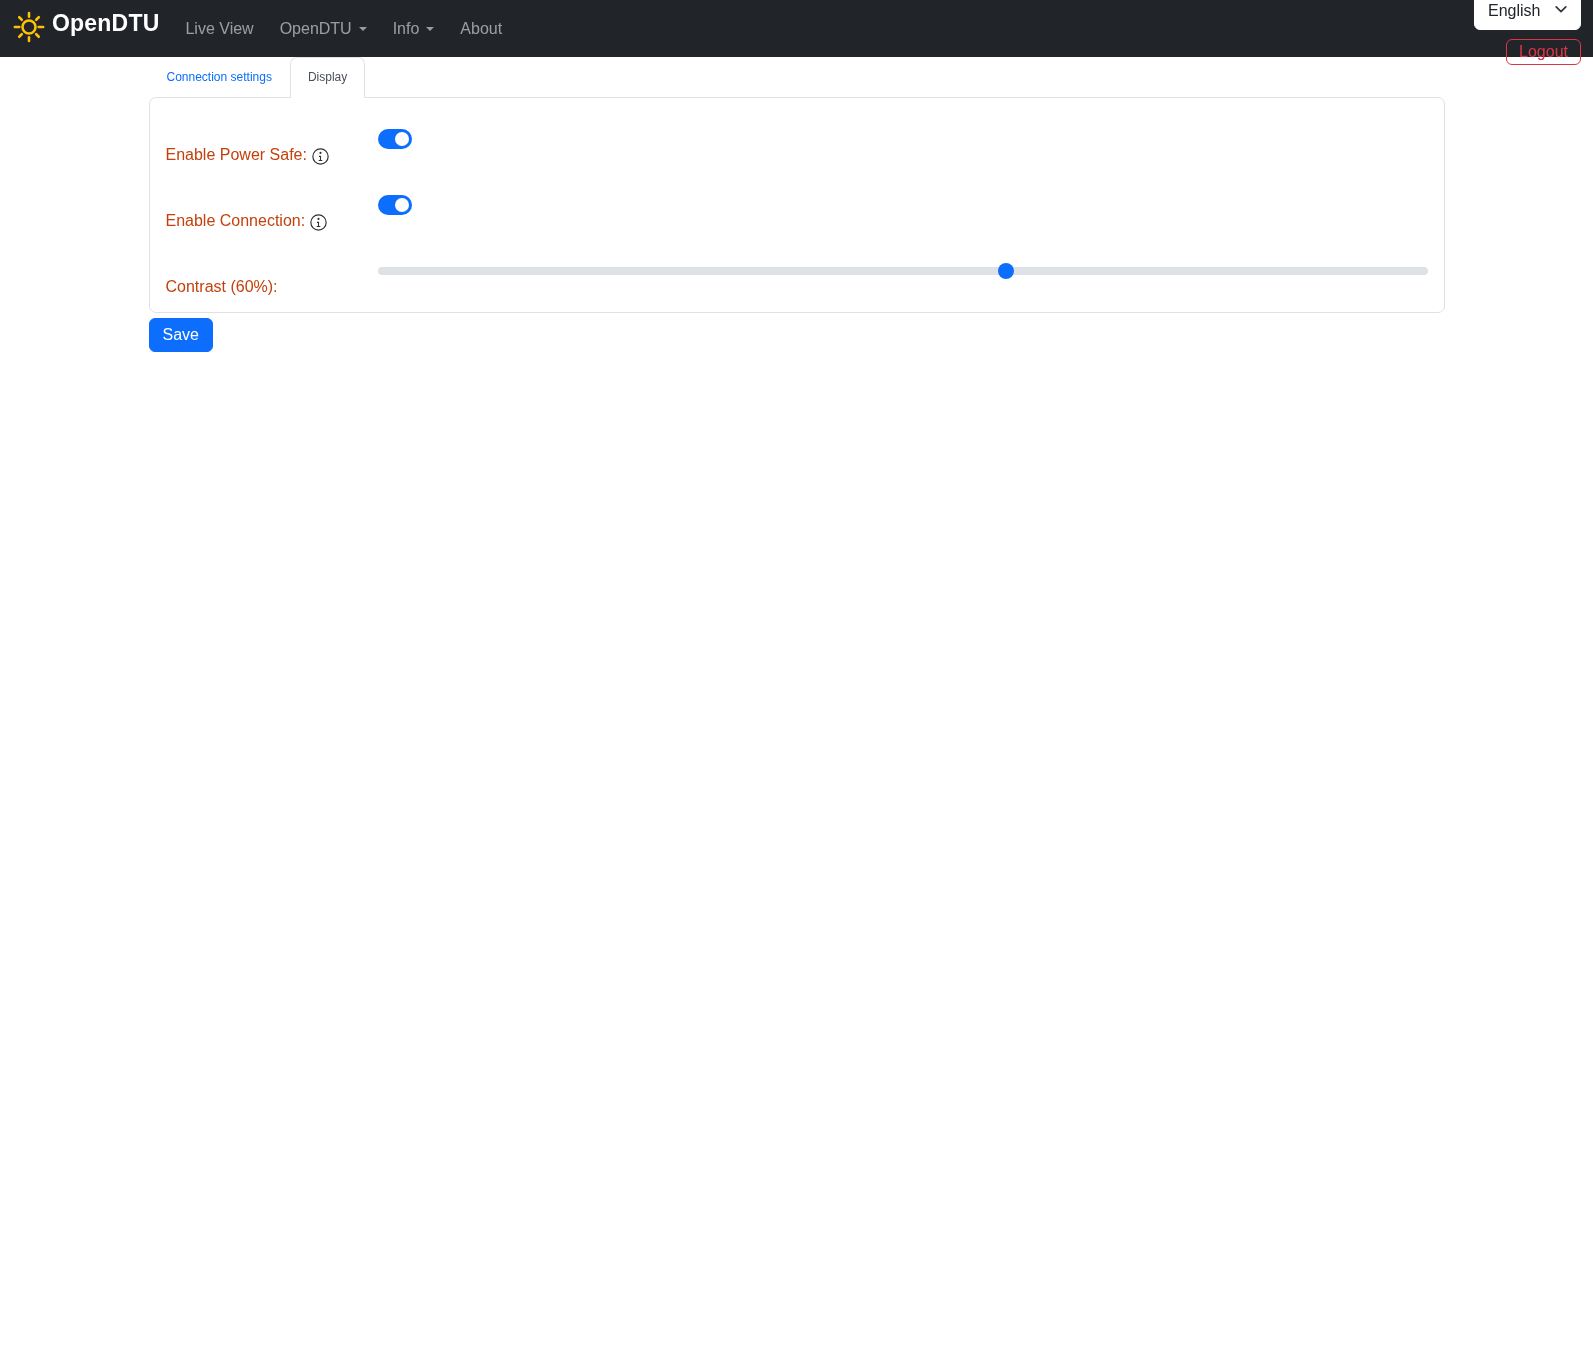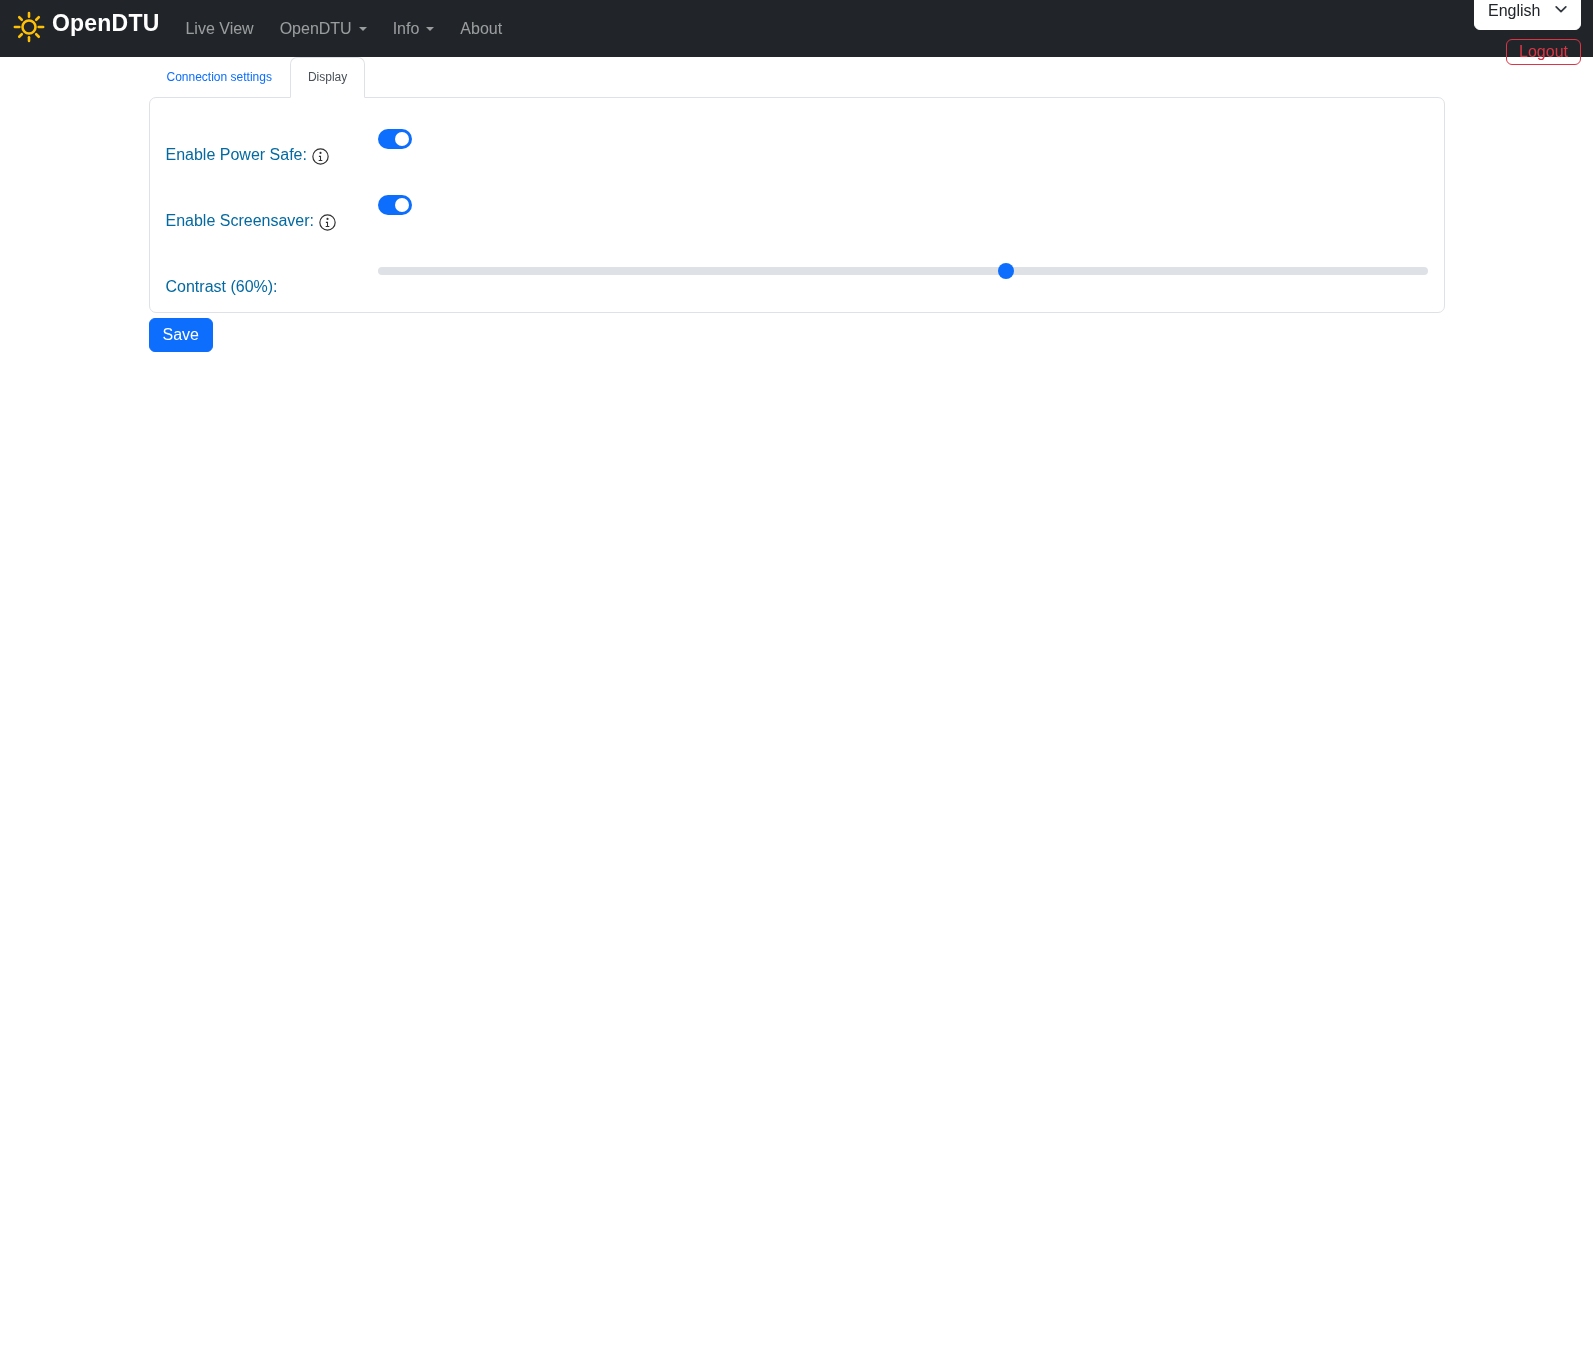--- a/index.html
+++ b/index.html
@@ -53,21 +53,21 @@
   
   .card{
     background:#ffffff;border:1px solid #dee2e6;border-radius:7px;position:relative;z-index:1;
   }
   .card-body{padding:16px;}
   .form-row{
     display:grid;grid-template-columns:212px 1fr;align-items:center;
     margin-bottom:16px;min-height:26px;
   }
   .form-row:last-child{margin-bottom:0;min-height:38px;}
-  .form-label{font-size:16px;color:#0369a1;display:flex;align-items:center;gap:5px;margin-top:32px;}
+  .form-label{font-size:16px;color:#c2410c;display:flex;align-items:center;gap:5px;margin-top:32px;}
   .info-icon{display:inline-flex;align-items:center;transform:translateY(1px);}
   
   .switch{
     width:34px;height:20px;border-radius:10px;background:#0d6efd;position:relative;
     cursor:pointer;justify-self:start;
   }
   .switch::after{
     content:"";position:absolute;top:3px;right:3px;width:14px;height:14px;
     border-radius:50%;background:#ffffff;
   }
@@ -163,21 +163,21 @@
               <circle cx="8" cy="4.6" r="1"></circle>
               <path d="M6.5 7.3 h2 v3.9 h1.2 v1.1 H6.3 v-1.1 h1.2 V8.4 H6.5 Z"></path>
             </svg>
           </span>
         </span>
         <div class="switch"></div>
       </div>
 
       <div class="form-row">
         <span class="form-label">
-          <span>Enable Screensaver:</span>
+          <span>Enable Connection:</span>
           <span class="info-icon">
             <svg width="17" height="17" viewBox="0 0 16 16" fill="#303030">
               <circle cx="8" cy="8" r="7.2" fill="none" stroke="#303030" stroke-width="1.1"></circle>
               <circle cx="8" cy="4.6" r="1"></circle>
               <path d="M6.5 7.3 h2 v3.9 h1.2 v1.1 H6.3 v-1.1 h1.2 V8.4 H6.5 Z"></path>
             </svg>
           </span>
         </span>
         <div class="switch"></div>
       </div>

